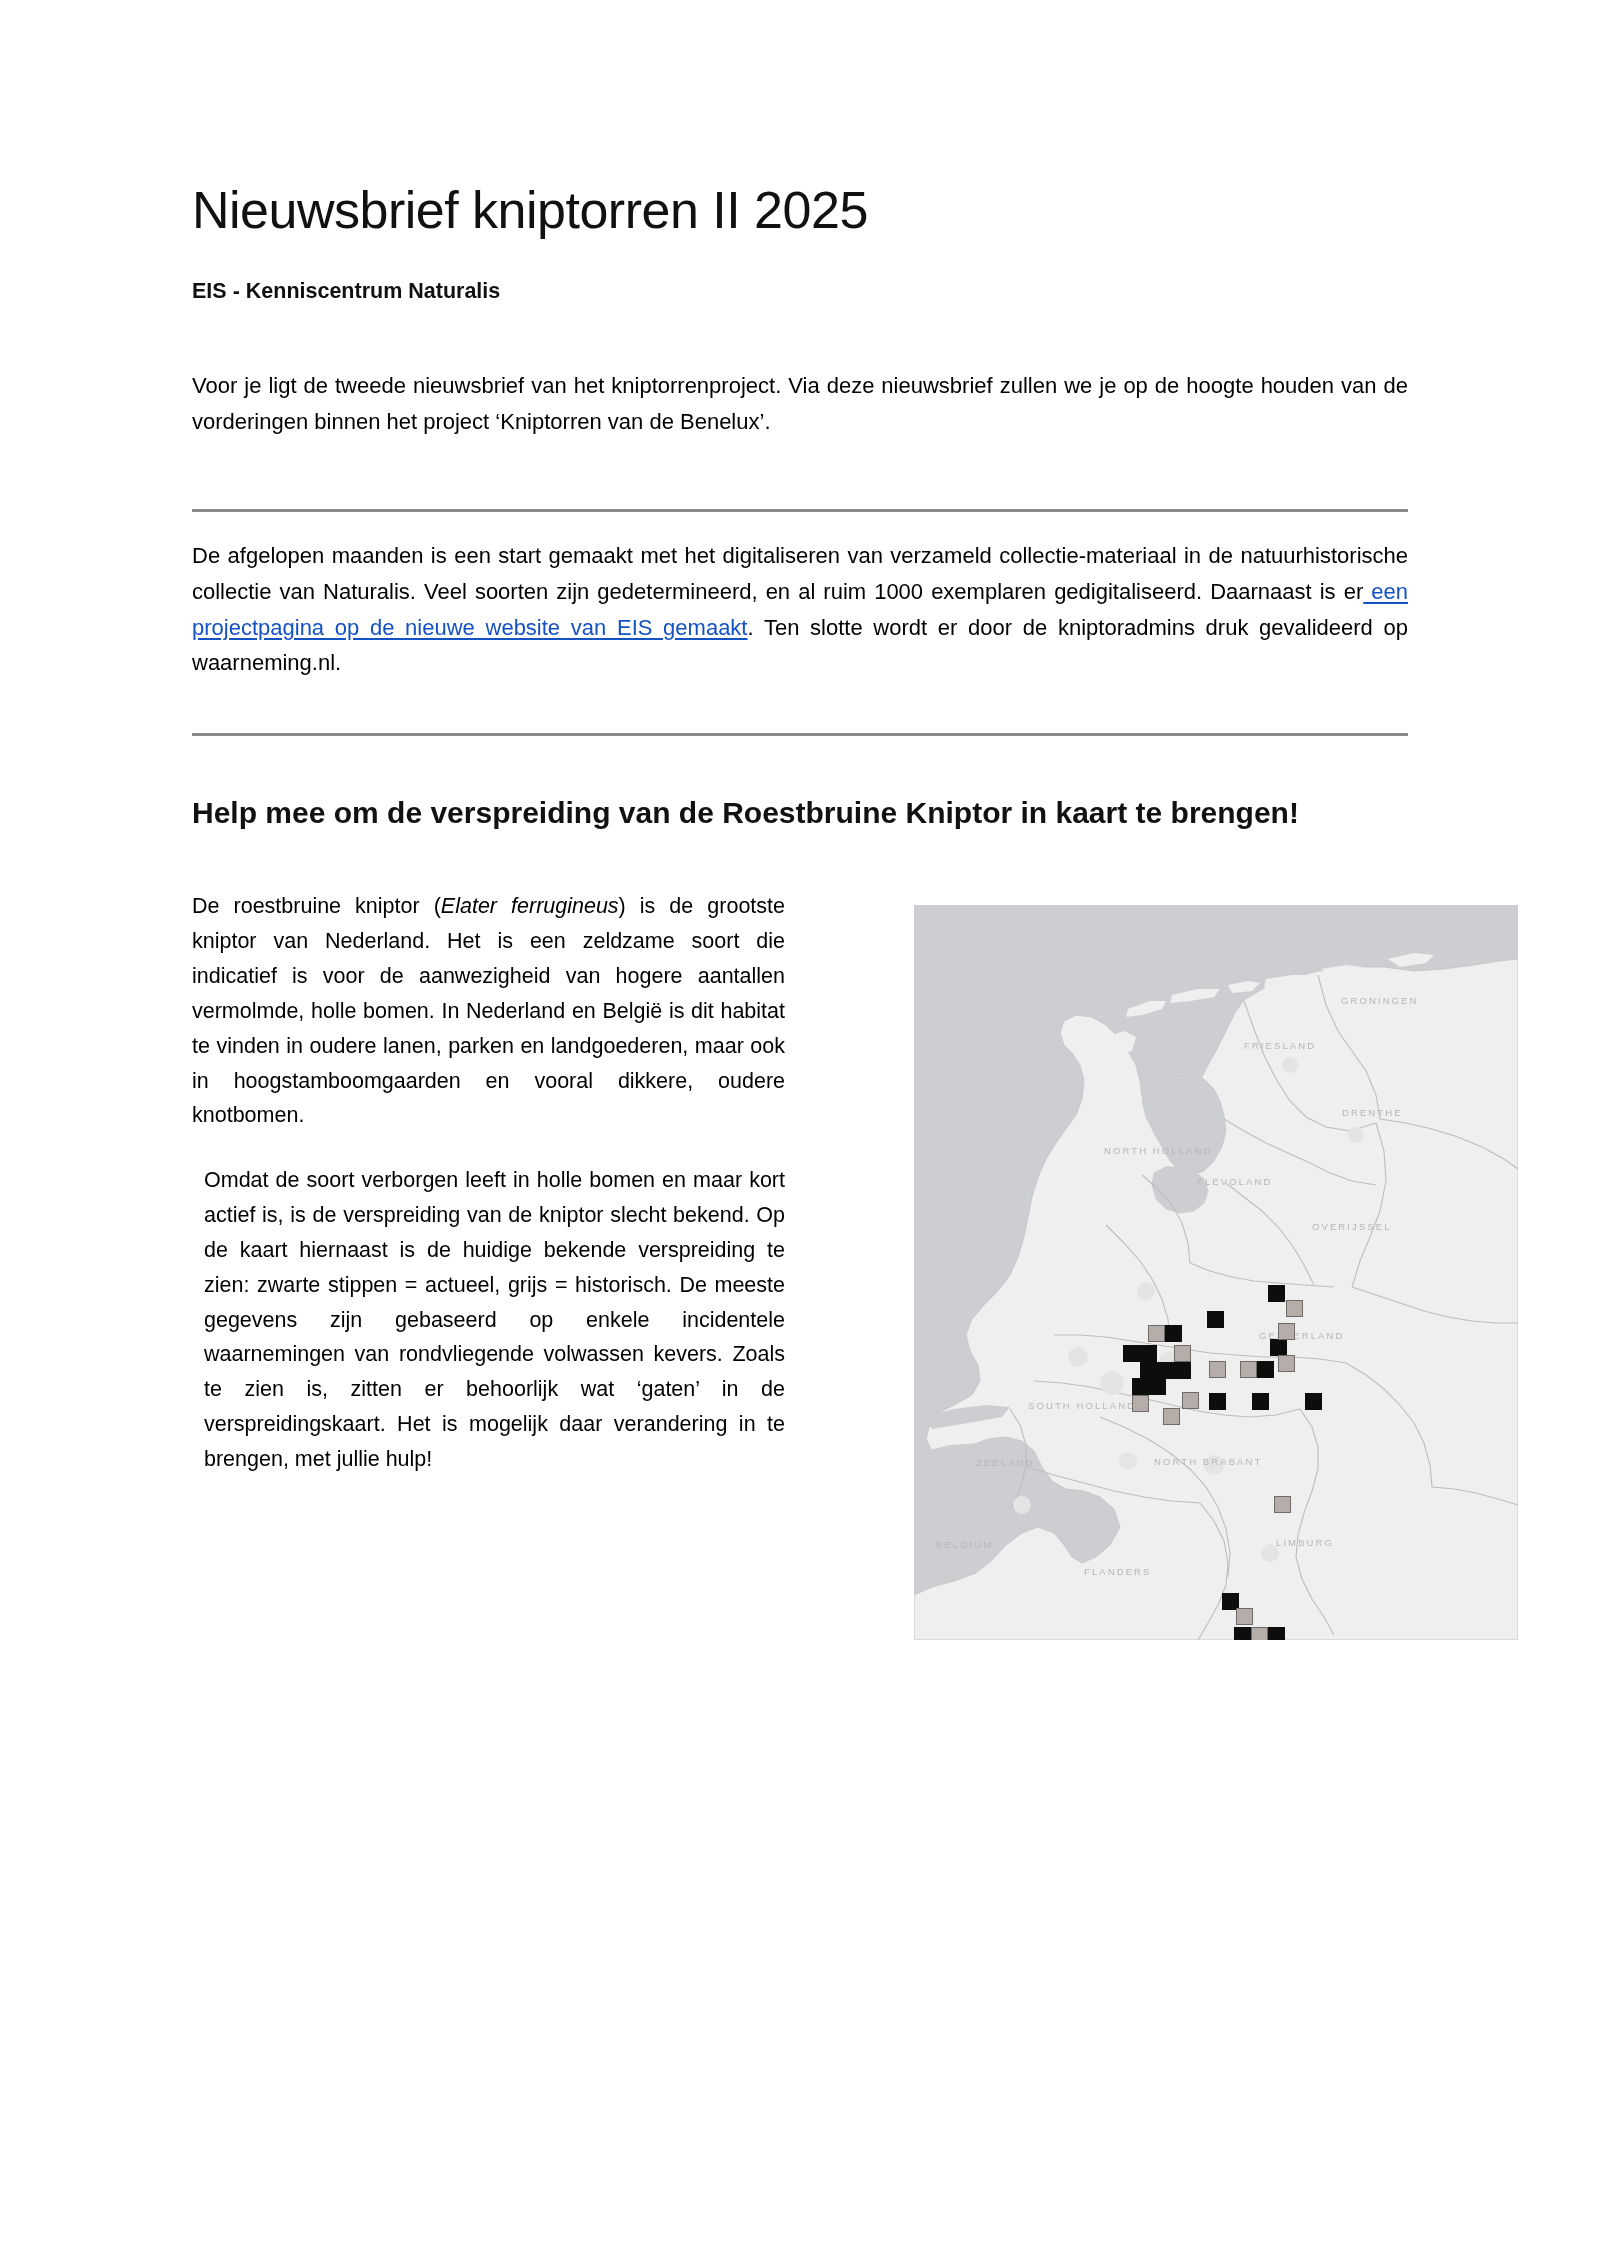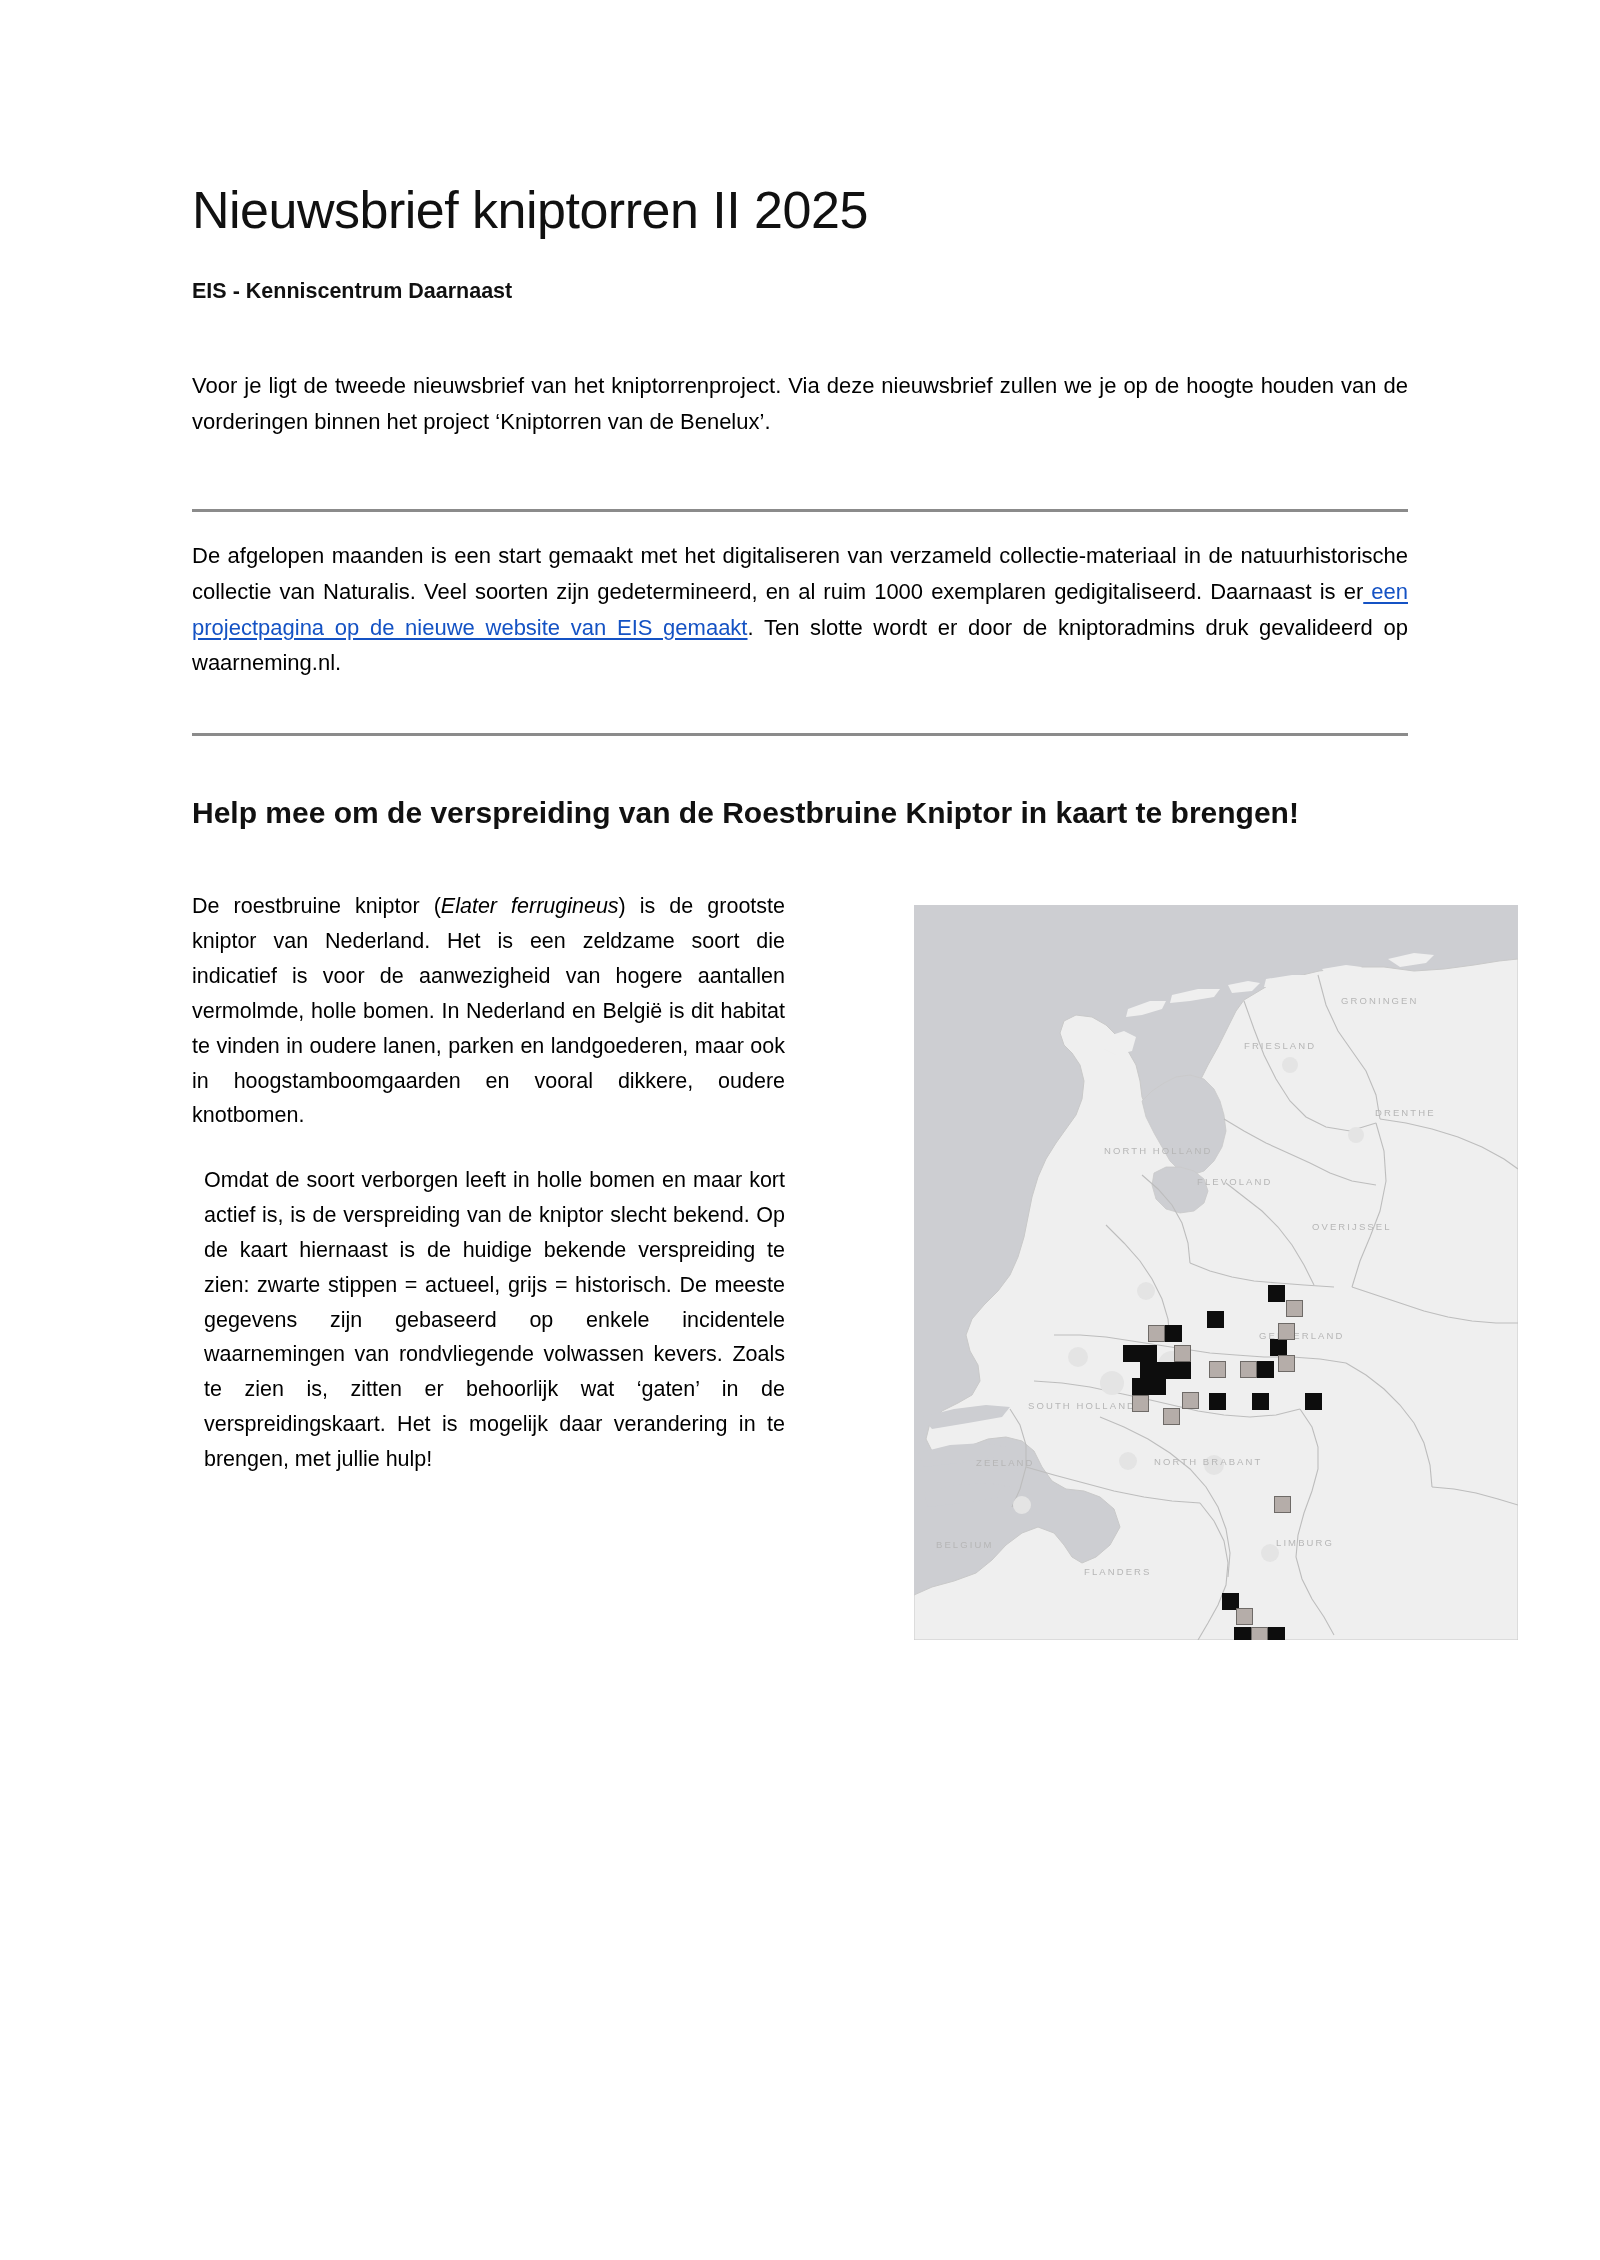--- a/index.html
+++ b/index.html
@@ -154,21 +154,21 @@
   }
 </style>
 </head>
 <body>
 
 <div class="page">
   <div class="content">
 
     <h1 class="doc-title">Nieuwsbrief kniptorren II 2025</h1>
 
-    <p class="org-line">EIS - Kenniscentrum Daarnaast</p>
+    <p class="org-line">EIS - Kenniscentrum Naturalis</p>
 
 
     <p class="intro">Voor je ligt de tweede nieuwsbrief van het kniptorrenproject. Via deze nieuwsbrief zullen we je op de hoogte houden van de vorderingen binnen het project ‘Kniptorren van de Benelux’.</p>
 
     <hr class="rule rule-1">
 
 
     <p class="para"><span>De afgelopen maanden is een start gemaakt met het digitaliseren van verzameld collectie-materiaal in de natuurhistorische collectie van Naturalis. Veel soorten zijn gedetermineerd, en al ruim 1000 exemplaren gedigitaliseerd. Daarnaast is er</span><a class="inline-link" href="#"> een projectpagina op de nieuwe website van EIS gemaakt</a><span>. Ten slotte wordt er door de kniptoradmins druk gevalideerd op waarneming.nl.</span></p>
 
     <hr class="rule rule-2">
@@ -258,21 +258,21 @@
             <circle cx="300" cy="560" r="10"></circle>
             <circle cx="214" cy="556" r="9"></circle>
             <circle cx="108" cy="600" r="9"></circle>
             <circle cx="356" cy="648" r="9"></circle>
           </g>
         </svg>
 
         <div class="map-overlay">
             <div class="prov-label" style="left: 427px; top: 90px;">GRONINGEN</div>
             <div class="prov-label" style="left: 330px; top: 135px;">FRIESLAND</div>
-            <div class="prov-label" style="left: 428px; top: 202px; margin-left: 33px;">DRENTHE</div>
+            <div class="prov-label" style="left: 428px; top: 202px;">DRENTHE</div>
             <div class="prov-label" style="left: 190px; top: 240px;">NORTH HOLLAND</div>
             <div class="prov-label" style="left: 283px; top: 271px;">FLEVOLAND</div>
             <div class="prov-label" style="left: 398px; top: 316px;">OVERIJSSEL</div>
             <div class="prov-label" style="left: 114px; top: 495px;">SOUTH HOLLAND</div>
             <div class="prov-label" style="left: 345px; top: 425px;">GELDERLAND</div>
             <div class="prov-label" style="left: 62px; top: 552px;">ZEELAND</div>
             <div class="prov-label" style="left: 240px; top: 551px;">NORTH BRABANT</div>
             <div class="prov-label" style="left: 362px; top: 632px;">LIMBURG</div>
             <div class="prov-label" style="left: 22px; top: 634px;">BELGIUM</div>
             <div class="prov-label" style="left: 170px; top: 661px;">FLANDERS</div>

